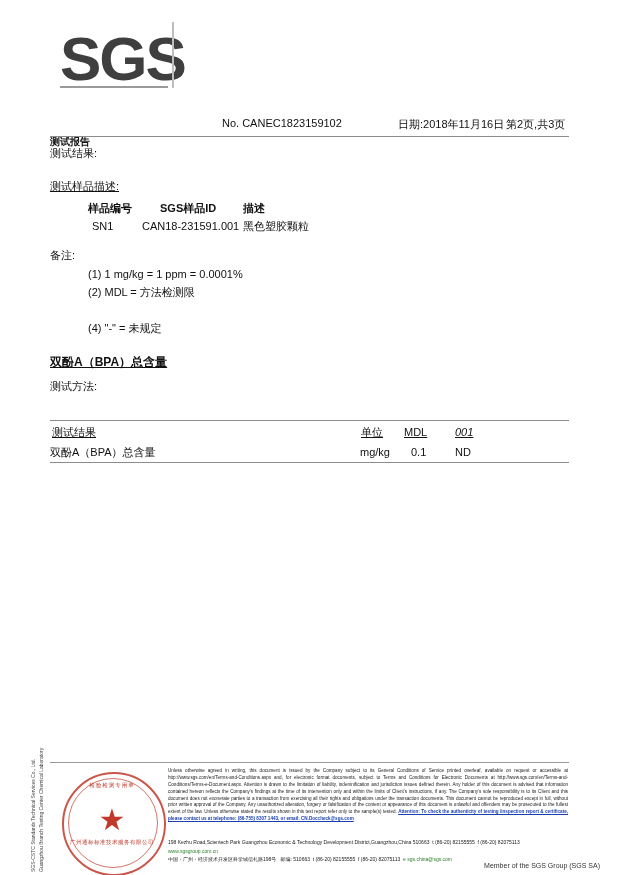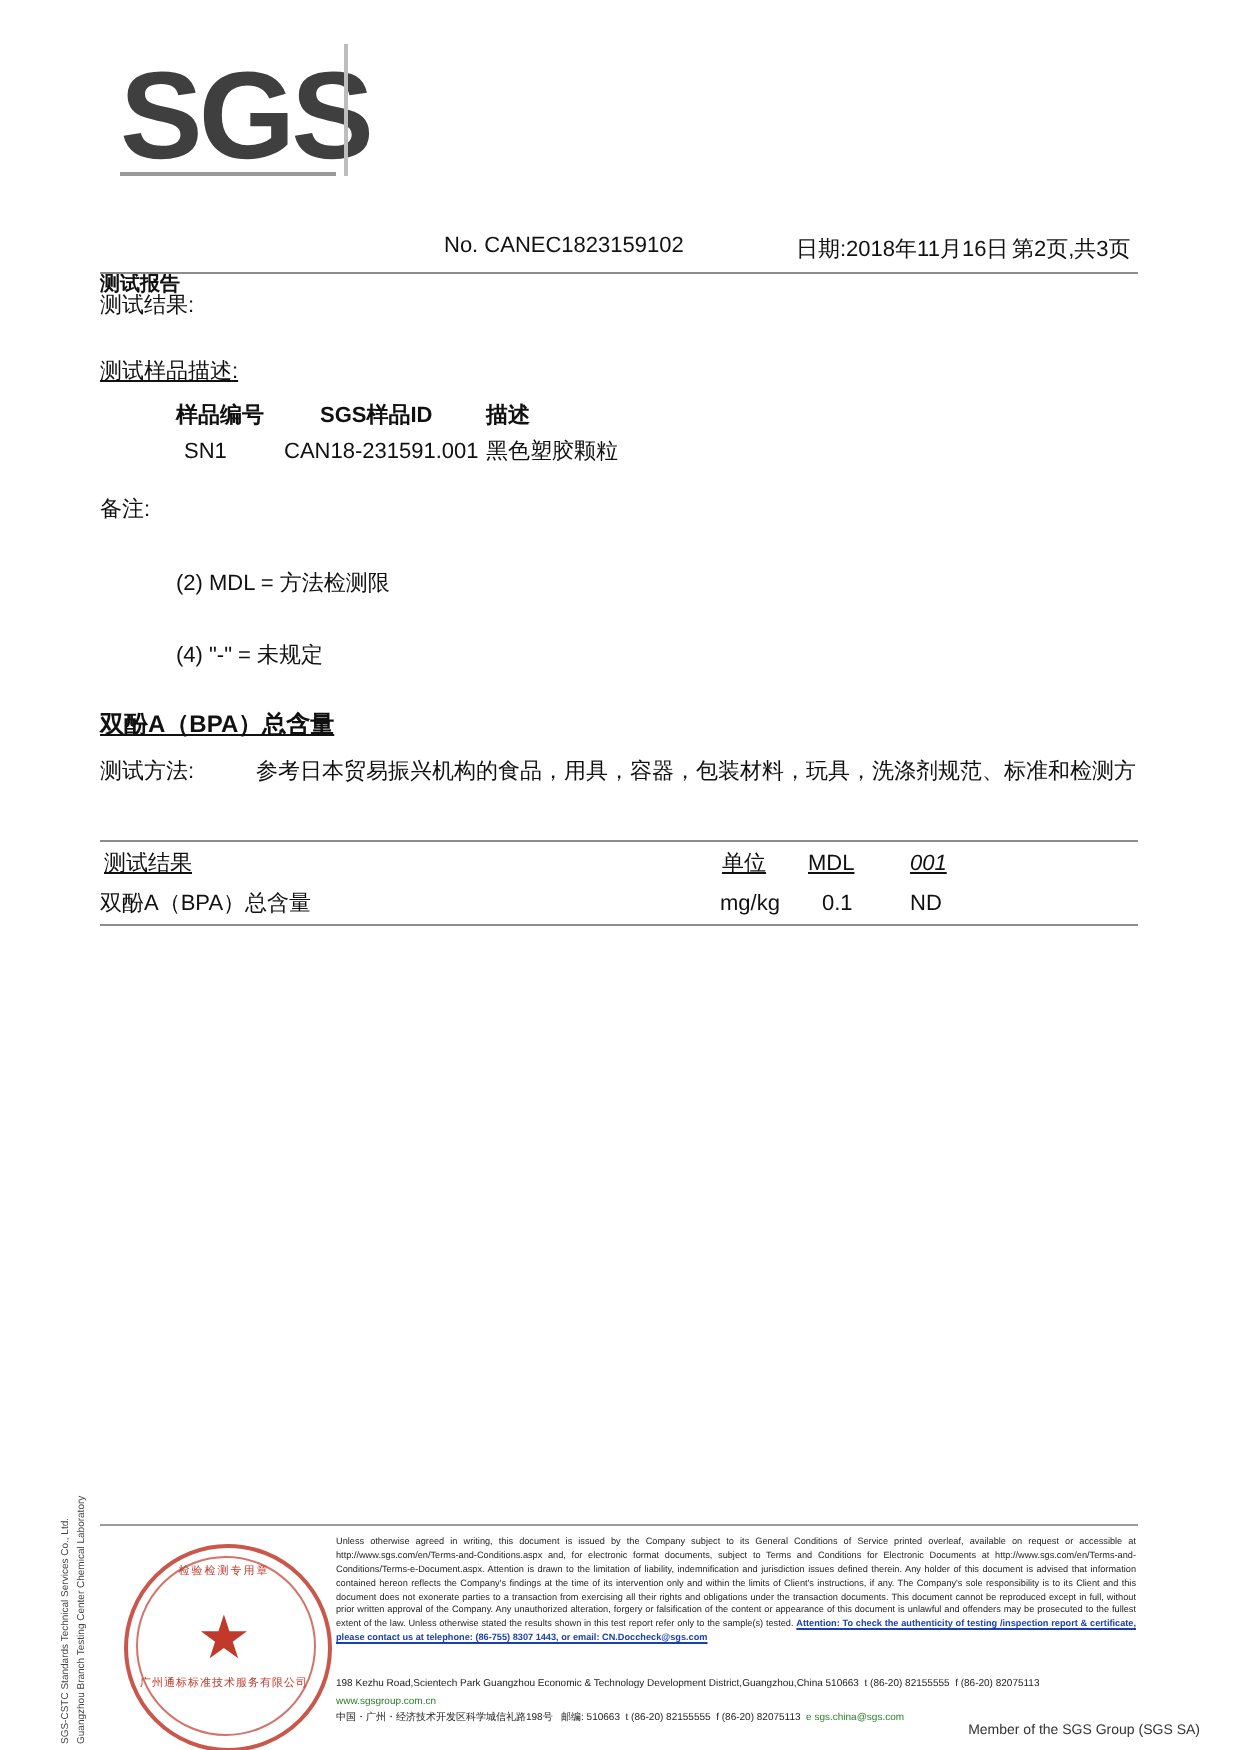--- a/index.html
+++ b/index.html
@@ -152,26 +152,26 @@
 
   <div class="t st-h1">样品编号</div>
   <div class="t st-h2">SGS样品ID</div>
   <div class="t st-h3">描述</div>
 
   <div class="t st-r1c1">SN1</div>
   <div class="t st-r1c2">CAN18-231591.001</div>
   <div class="t st-r1c3">黑色塑胶颗粒</div>
 
   <div class="t rm-label">备注:</div>
+  <div class="t rm1">(1) 1 mg/kg = 1 ppm = 0.0001%</div>
   <div class="t rm2">(2) MDL = 方法检测限</div>
   <div class="t rm4">(4) "-" = 未规定</div>
 
   <div class="t sec-title">双酚A（BPA）总含量</div>
   <div class="t m-label">测试方法:</div>
-  <div class="t m-line1">参考日本贸易振兴机构的食品，用具，容器，包装材料，玩具，洗涤剂规范、标准和检测方</div>
 
   <div class="rt-rule-top"></div>
   <div class="t rt-h-item">测试结果</div>
   <div class="t rt-h-unit">单位</div>
   <div class="t rt-h-mdl">MDL</div>
   <div class="t rt-h-001">001</div>
 
   <div class="t rt-c-item">双酚A（BPA）总含量</div>
   <div class="t rt-c-unit">mg/kg</div>
   <div class="t rt-c-mdl">0.1</div>

